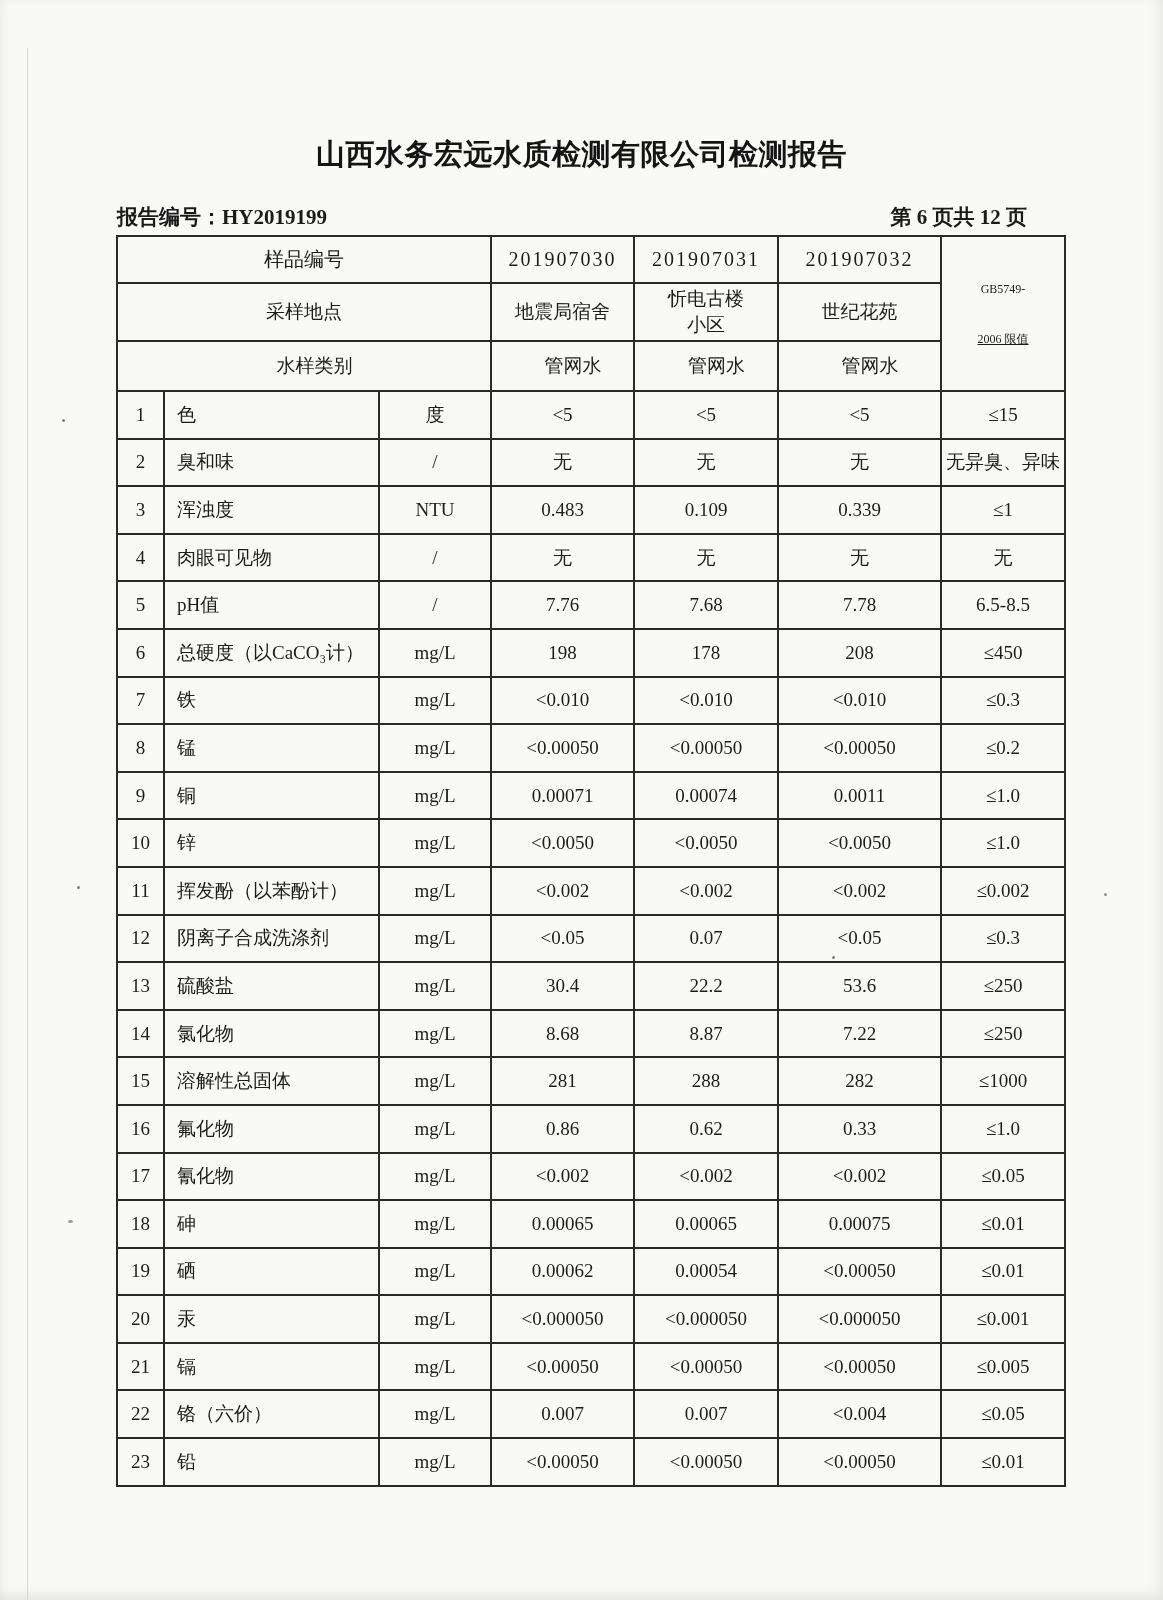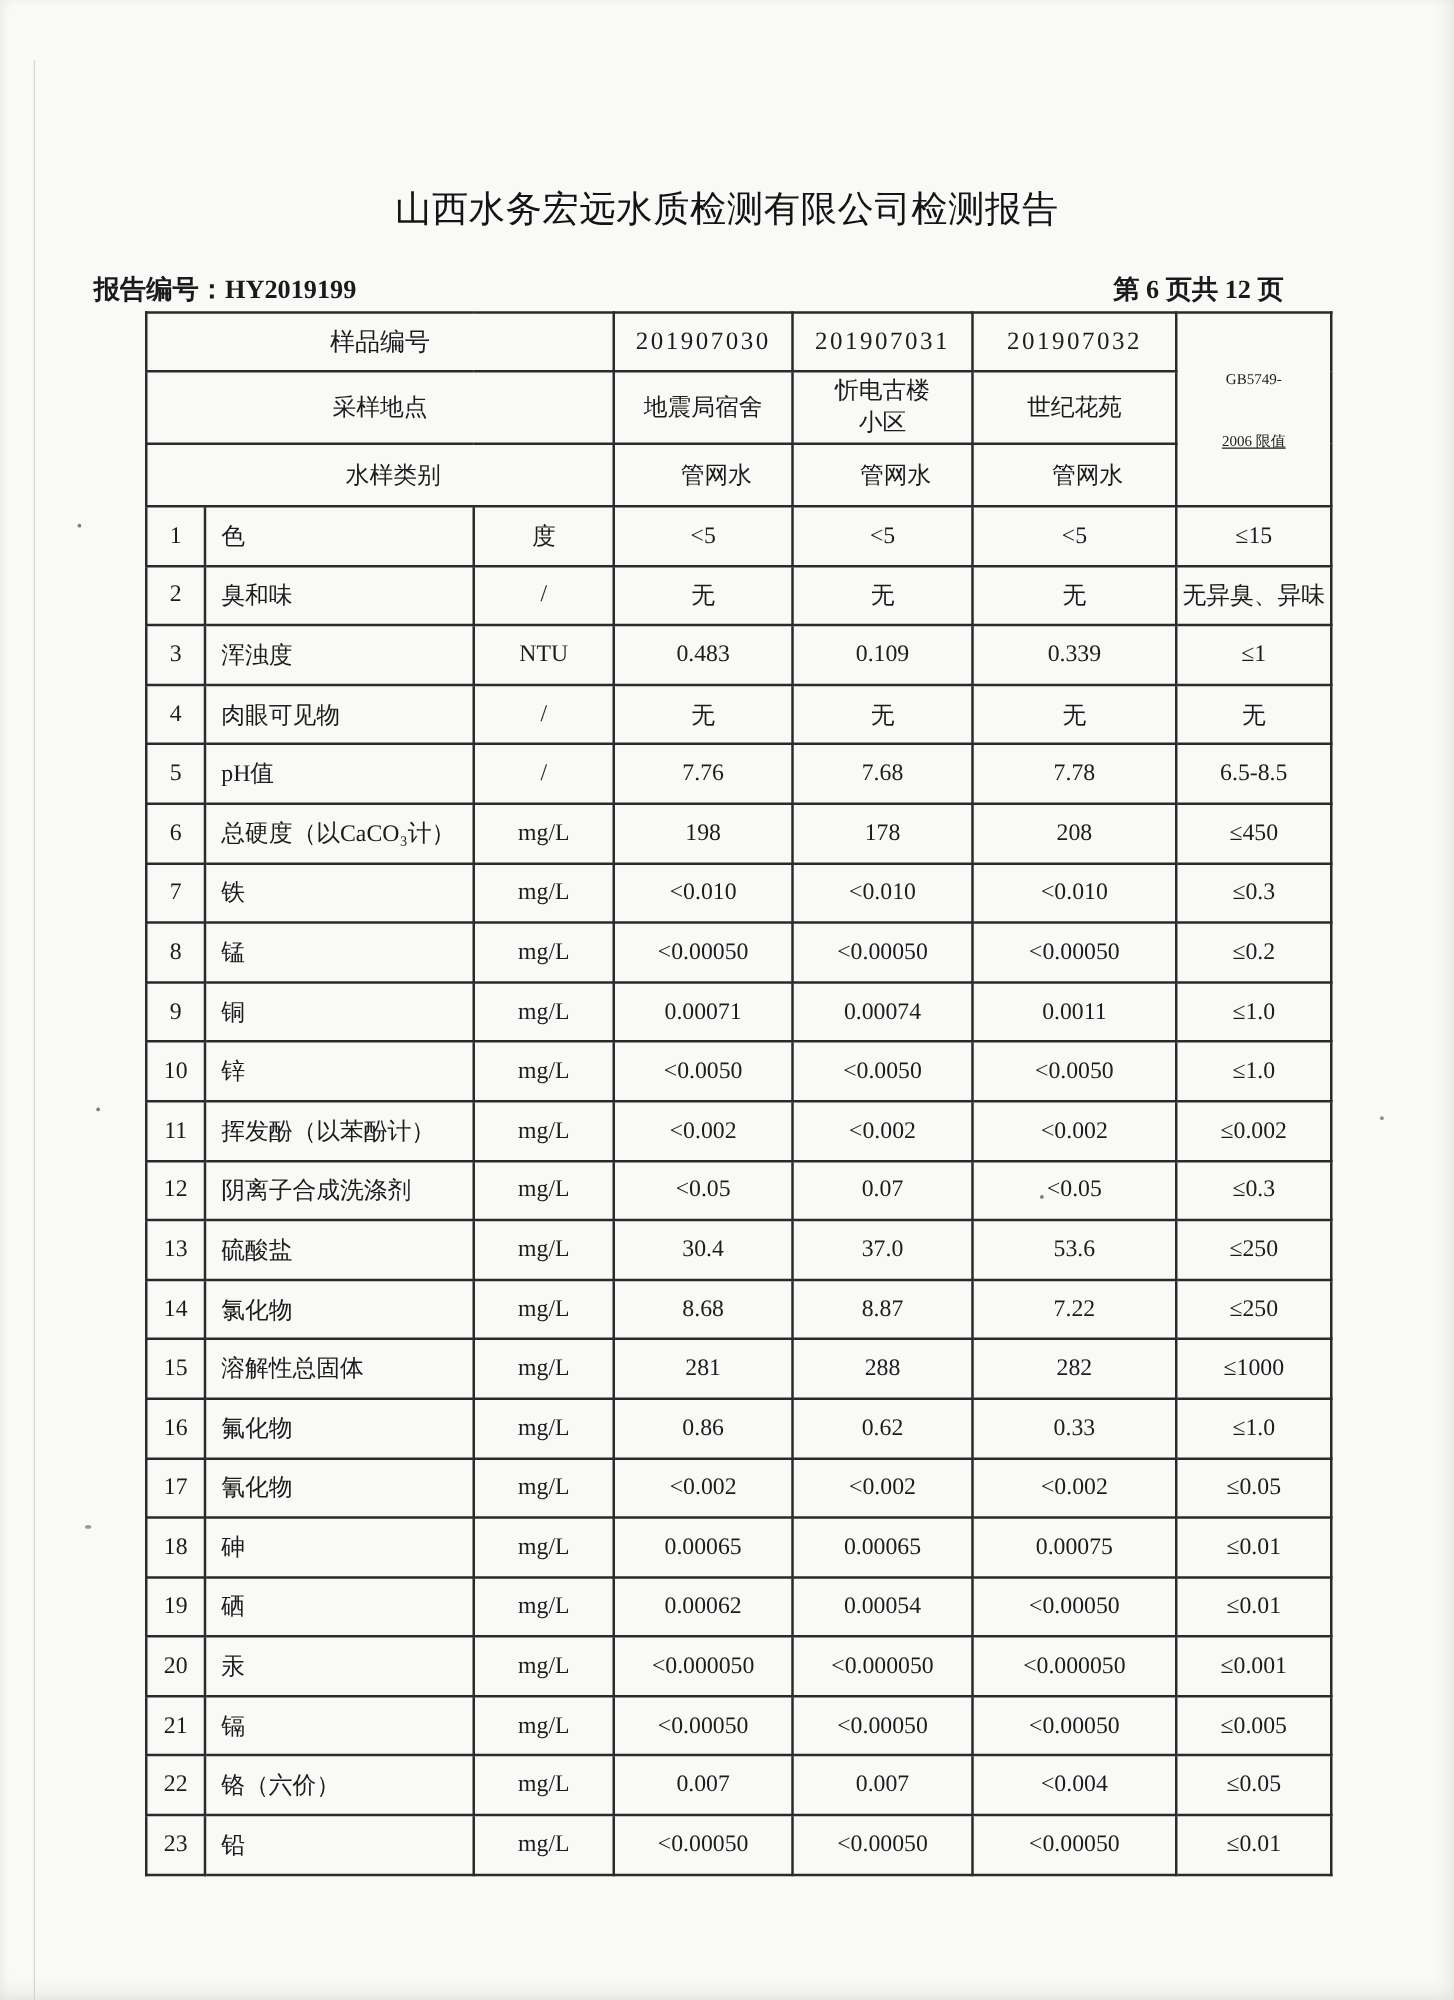--- a/index.html
+++ b/index.html
@@ -12,28 +12,28 @@
     background:#f9f9f7;color:#1e1e1e;
     box-shadow:inset -4px -6px 14px rgba(0,0,0,0.07), inset 3px 0 8px rgba(0,0,0,0.03);
   }
   .paper-edge-left{
     position:absolute;left:27px;top:48px;bottom:0;width:1px;
     background:#d6d6d2;
   }
   .speck{position:absolute;border-radius:50%;background:#7d7d7a;}
 
   .title{
-    margin:14px;padding:134px 0 0 0;text-align:center;
+    margin:0;padding:134px 0 0 0;text-align:center;
     font-family:"Liberation Sans","DejaVu Sans",sans-serif;
-    font-size:29px;line-height:40px;font-weight:400;color:#141414;
+    font-size:29px;line-height:40px;font-weight:700;color:#141414;
     letter-spacing:0.5px;
   }
   .meta{
     display:flex;justify-content:space-between;align-items:baseline;
-    margin-top:30px;padding-left:75px;padding-right:136px;
+    margin-top:30px;padding-left:117px;padding-right:136px;
     font-size:21px;line-height:26px;font-weight:700;color:#1a1a1a;
   }
   .report-table{
     margin:5px 0 1px 116px;width:948px;
     border-collapse:collapse;table-layout:fixed;
     font-size:19px;color:#1c1c1c;
   }
   .report-table td{
     border:2px solid #2a2a2a;padding:0;text-align:center;vertical-align:middle;
     white-space:nowrap;overflow:visible;
@@ -202,21 +202,21 @@
           <td class="c-center">&lt;0.05</td>
           <td class="c-center">0.07</td>
           <td class="c-center">&lt;0.05</td>
           <td class="c-center">≤0.3</td>
         </tr>
         <tr>
           <td class="c-center">13</td>
           <td class="c-name">硫酸盐</td>
           <td class="c-center">mg/L</td>
           <td class="c-center">30.4</td>
-          <td class="c-center">37.0</td>
+          <td class="c-center">22.2</td>
           <td class="c-center">53.6</td>
           <td class="c-center">≤250</td>
         </tr>
         <tr>
           <td class="c-center">14</td>
           <td class="c-name">氯化物</td>
           <td class="c-center">mg/L</td>
           <td class="c-center">8.68</td>
           <td class="c-center">8.87</td>
           <td class="c-center">7.22</td>

